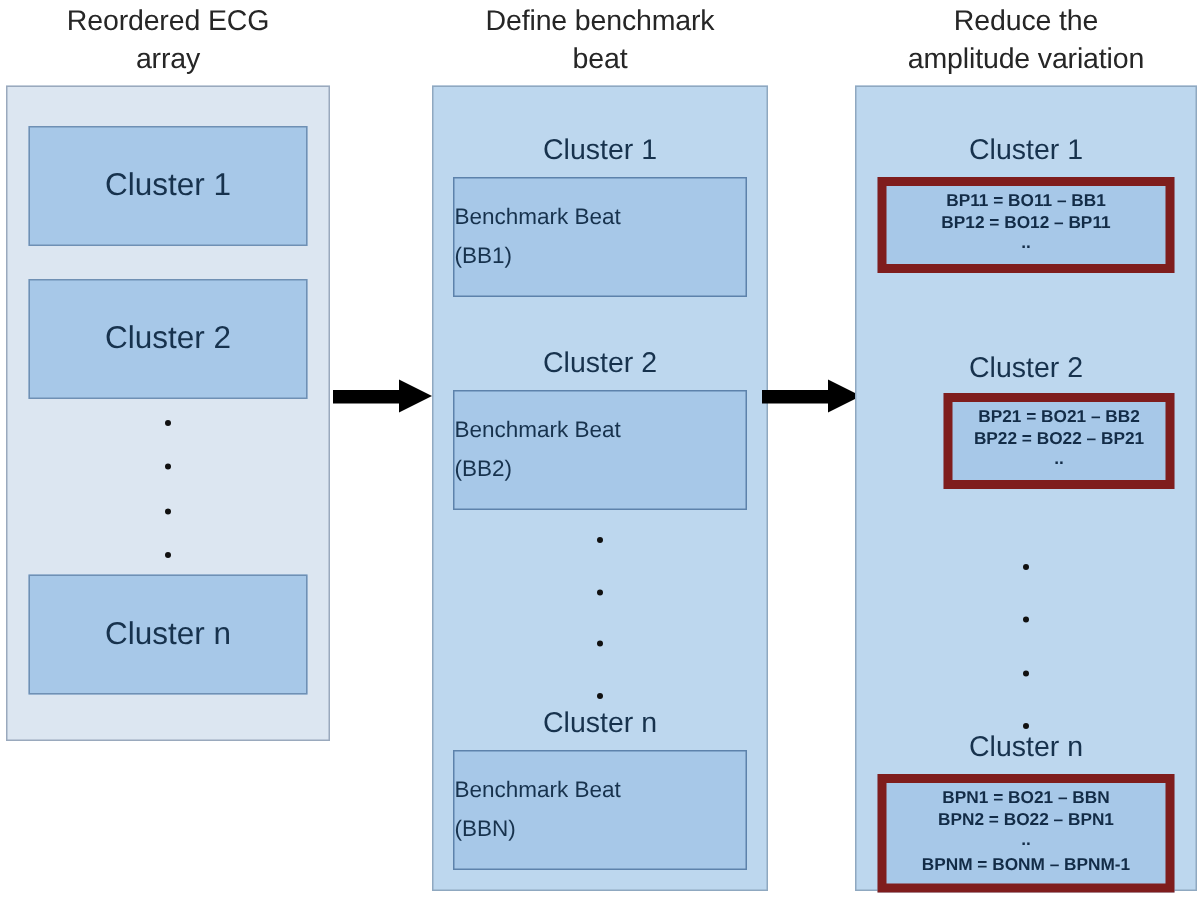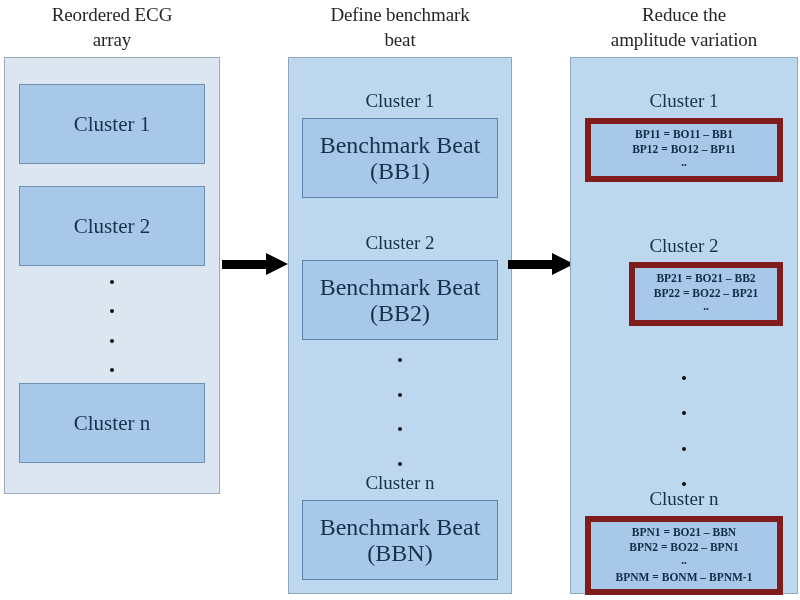--- a/index.html
+++ b/index.html
@@ -19,21 +19,20 @@
     position: relative;
     width: 800px;
     height: 600px;
   }
 
   
   .column {
     position: absolute;
     top: 0;
     height: 600px;
-    font-family: Liberation Serif, serif;
   }
   .col-title {
     text-align: center;
     font-size: 19px;
     line-height: 25px;
     color: #262626;
     padding-top: 2px;
     letter-spacing: -0.1px;
   }
 
@@ -133,23 +132,22 @@
   }
   .bb-box {
     position: absolute;
     left: 13px;
     right: 13px;
     background: #a7c8e8;
     border: 1px solid #5d82ab;
     box-sizing: border-box;
     display: flex;
     flex-direction: column;
-    align-items: center;
     justify-content: center;
-    font-size: 24px;
+    font-size: 15px;
     line-height: 26px;
     color: #17324d;
   }
   #c2-lab1 { top: 32px; }
   #c2-box1 { top: 60px; height: 80px; }
   #c2-lab2 { top: 174px; }
   #c2-box2 { top: 202px; height: 80px; }
   #c2-dots { top: 300px; height: 108px; }
   #c2-lab3 { top: 414px; }
   #c2-box3 { top: 442px; height: 80px; }

